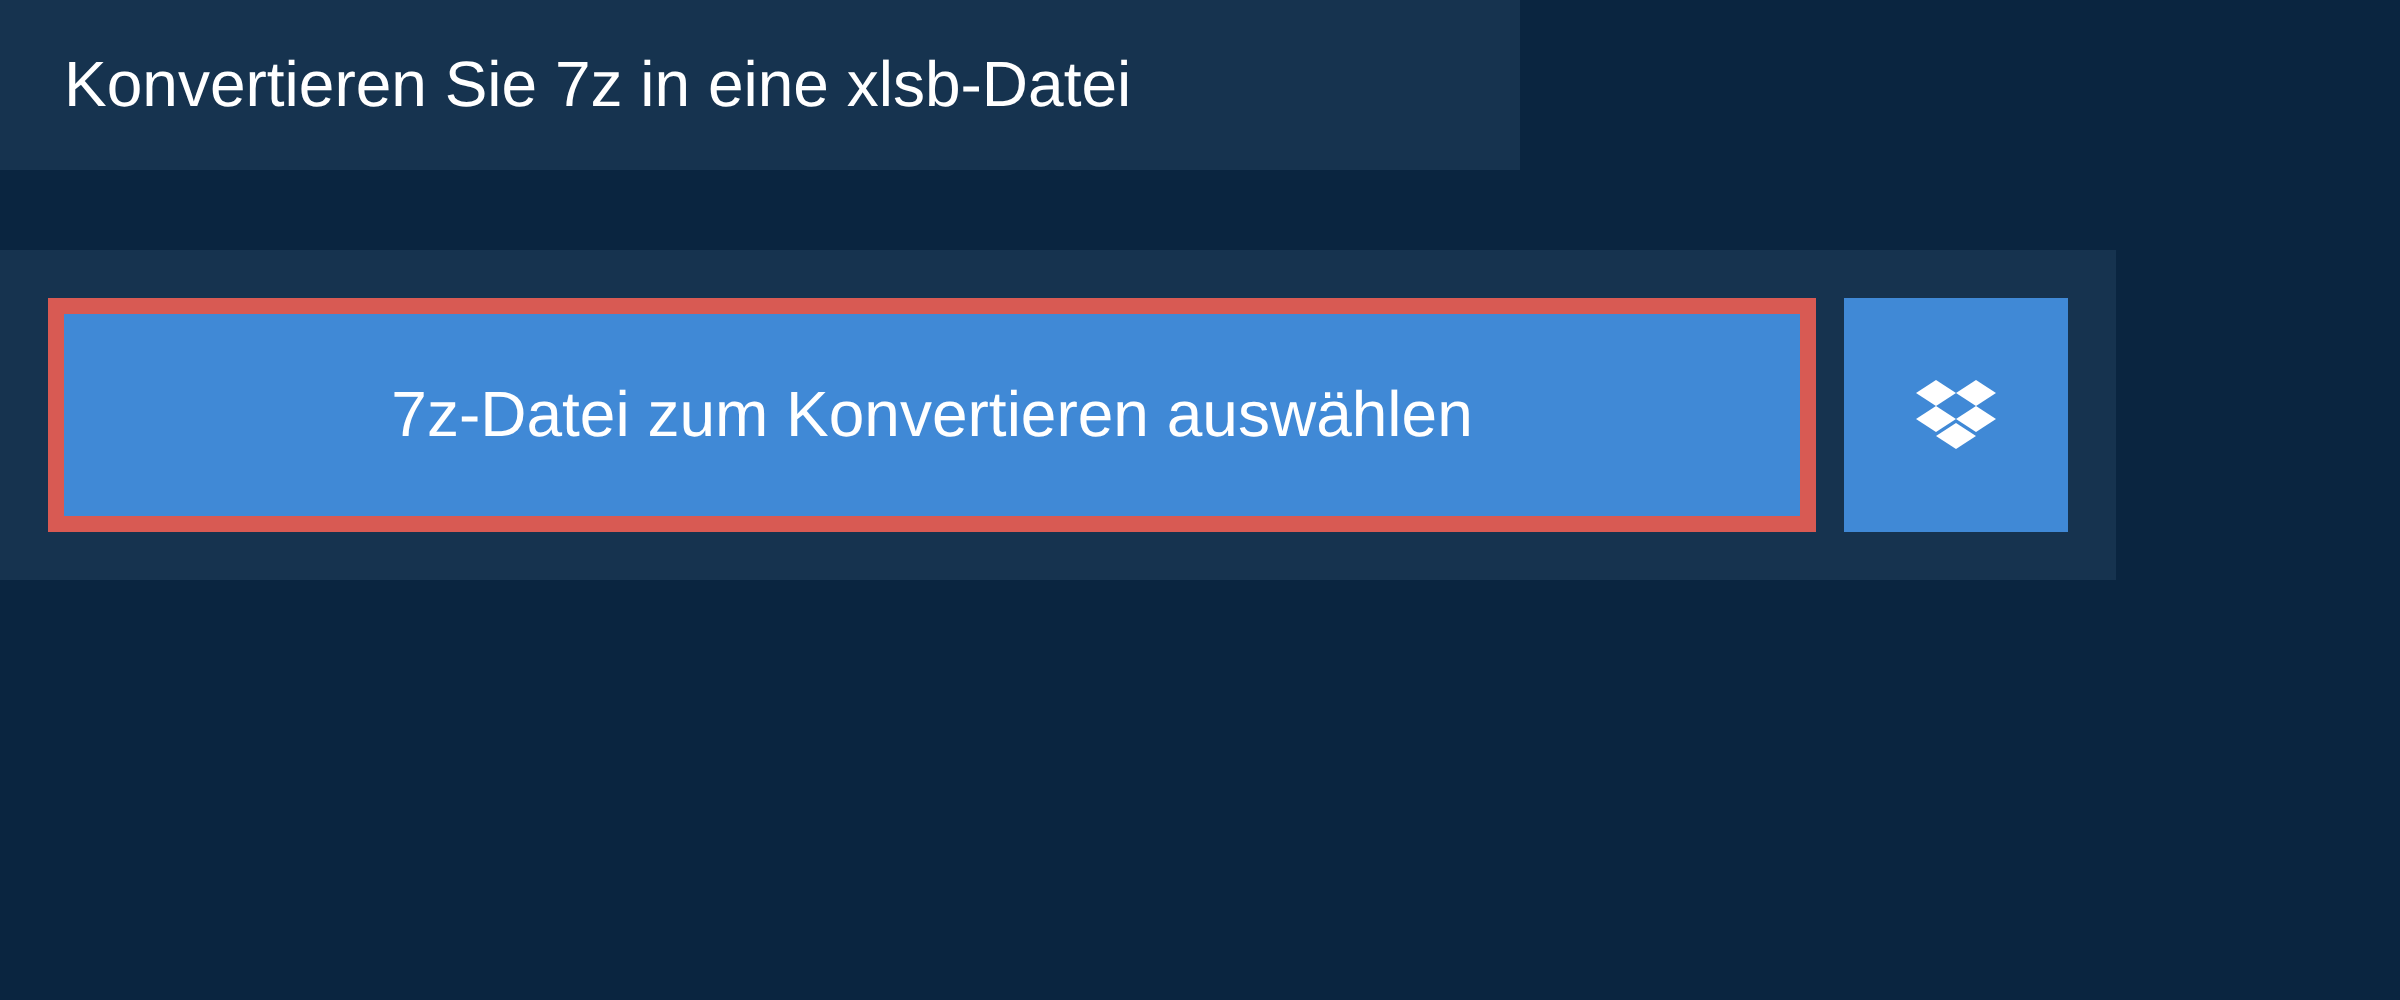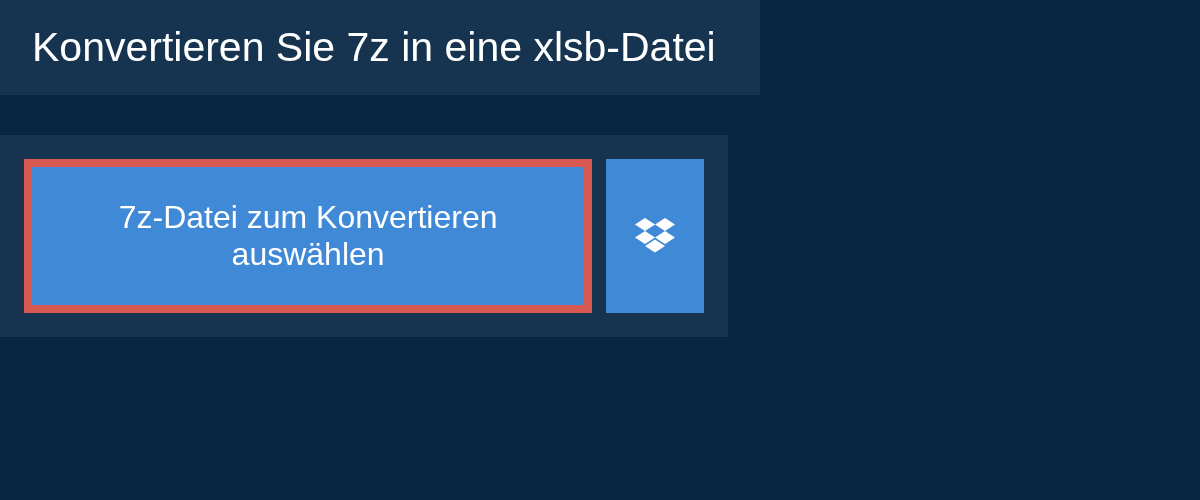--- a/index.html
+++ b/index.html
@@ -15,30 +15,30 @@
       overflow: hidden;
     }
     .header-bar {
       background-color: #16334f;
       padding: 24px 32px;
       display: inline-block;
       min-width: 760px;
     }
     .header-title {
       color: #ffffff;
-      font-size: 41px;
+      font-size: 32px;
       font-weight: 400;
     }
     .button-section {
       background-color: #16334f;
       padding: 24px 24px;
       margin-top: 40px;
       display: flex;
       gap: 14px;
-      width: 728px;
+      width: 1058px;
     }
     .select-file-button {
       background-color: #4089d6;
       color: #ffffff;
       font-size: 32px;
       font-weight: 400;
       border: 8px solid #d85a53;
       padding: 32px 40px;
       cursor: pointer;
       flex-grow: 1;

